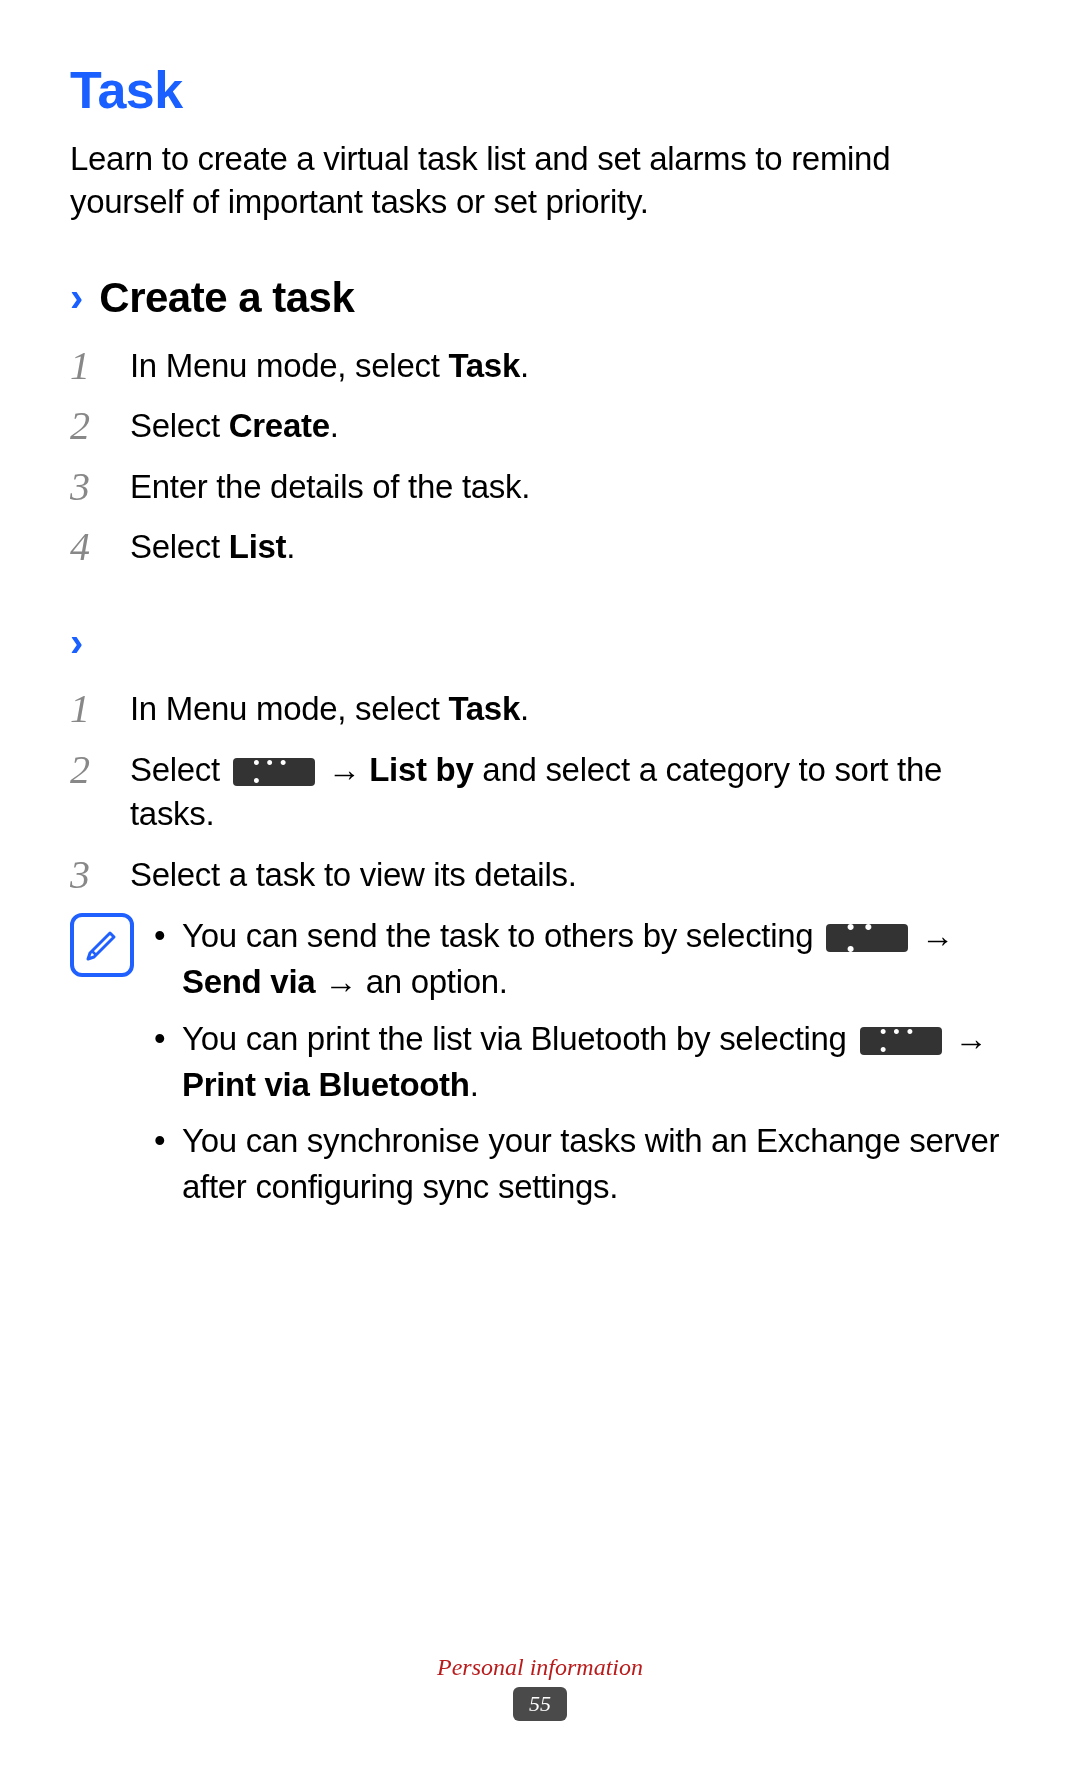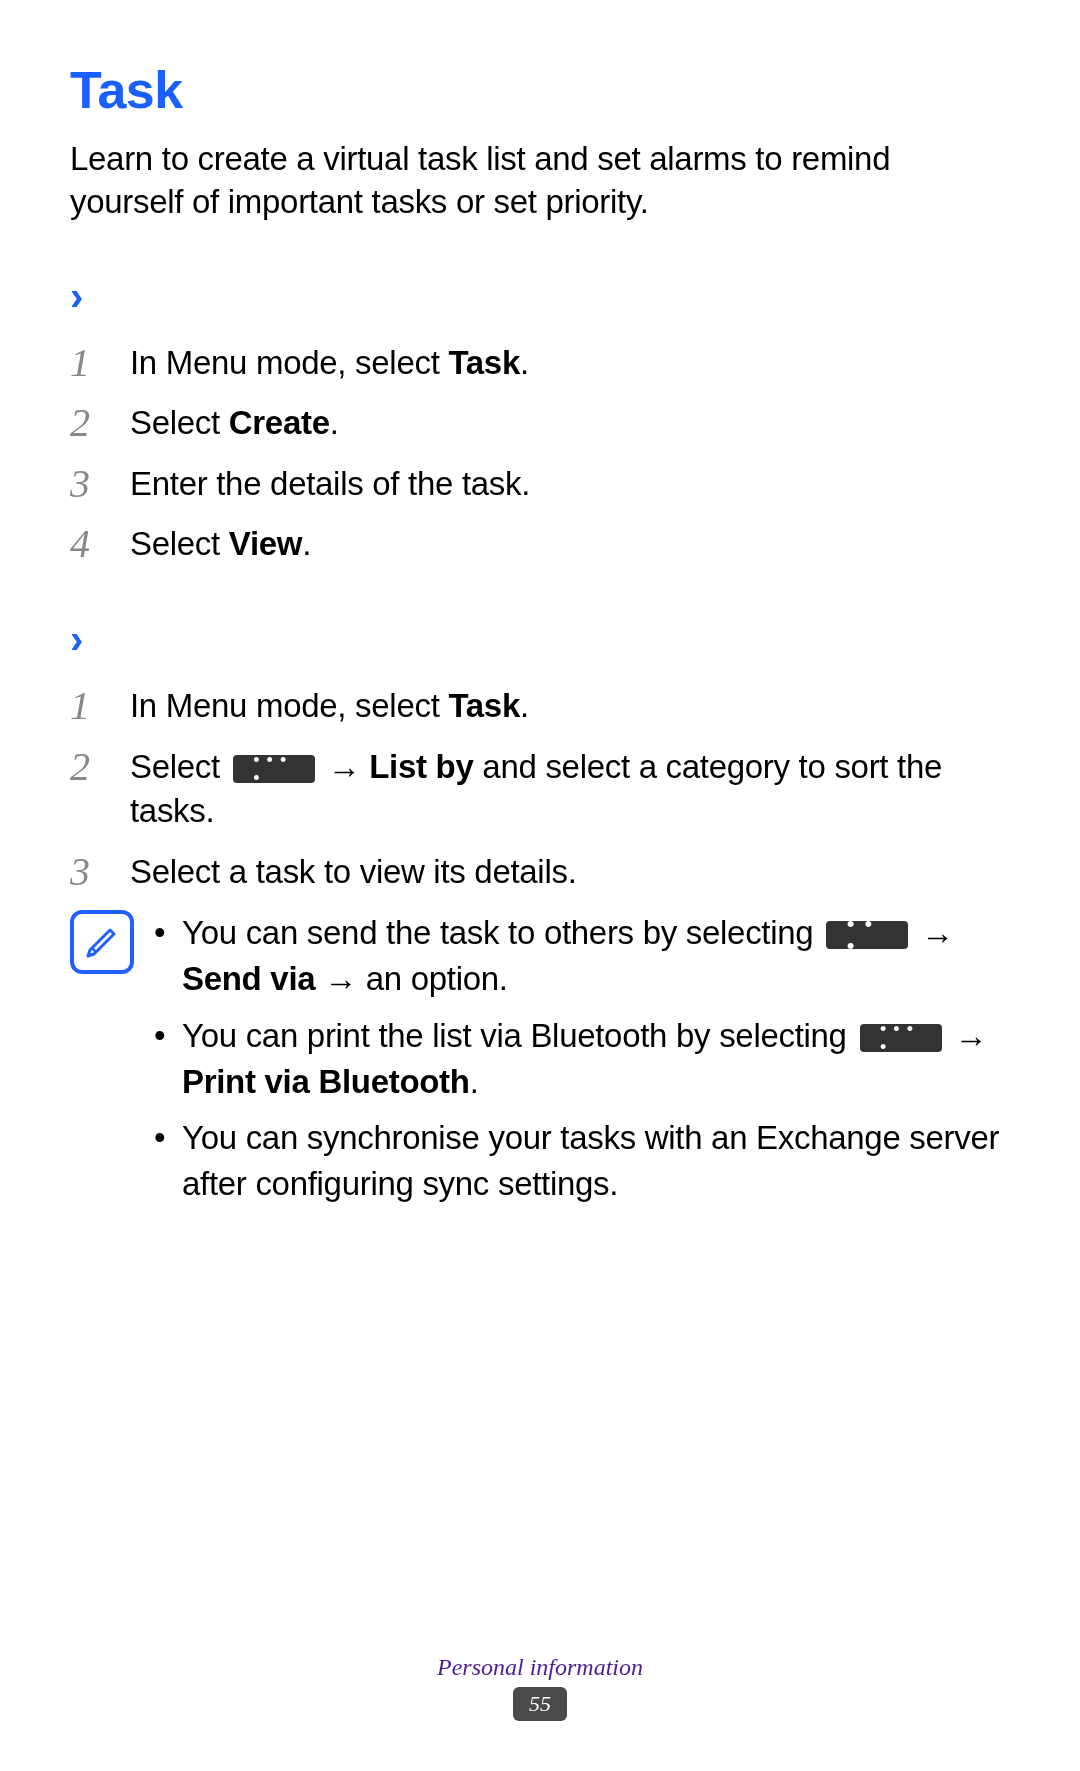--- a/index.html
+++ b/index.html
@@ -157,21 +157,21 @@
     .footer {
       position: absolute;
       bottom: 50px;
       left: 0;
       right: 0;
       text-align: center;
     }
     .footer-label {
       font-style: italic;
       font-size: 24px;
-      color: #4c1d95;
+      color: #b91c1c;
       font-family: Georgia, 'Times New Roman', serif;
       margin-bottom: 6px;
     }
     .page-number-box {
       display: inline-block;
       background: #4a4a4a;
       color: #fff;
       font-size: 22px;
       padding: 4px 16px;
       border-radius: 6px;
@@ -182,20 +182,21 @@
   </style>
 </head>
 <body>
 
 <h1 class="page-title">Task</h1>
 
 <p class="intro">Learn to create a virtual task list and set alarms to remind yourself of important tasks or set priority.</p>
 
 <div class="section-header">
   <span class="chevron">›</span>
+  <span class="section-title">Create a task</span>
 </div>
 
 <div class="step-list">
   <div class="step">
     <span class="step-num">1</span>
     <span class="step-text">
       <span>In Menu mode, select </span><span class="bold">Task</span><span>.</span>
     </span>
   </div>
   <div class="step">
@@ -206,21 +207,21 @@
   </div>
   <div class="step">
     <span class="step-num">3</span>
     <span class="step-text">
       <span>Enter the details of the task.</span>
     </span>
   </div>
   <div class="step">
     <span class="step-num">4</span>
     <span class="step-text">
-      <span>Select </span><span class="bold">View</span><span>.</span>
+      <span>Select </span><span class="bold">List</span><span>.</span>
     </span>
   </div>
 </div>
 
 <div class="section-header">
   <span class="chevron">›</span>
 </div>
 
 <div class="step-list" style="margin-bottom:0;">
   <div class="step">

